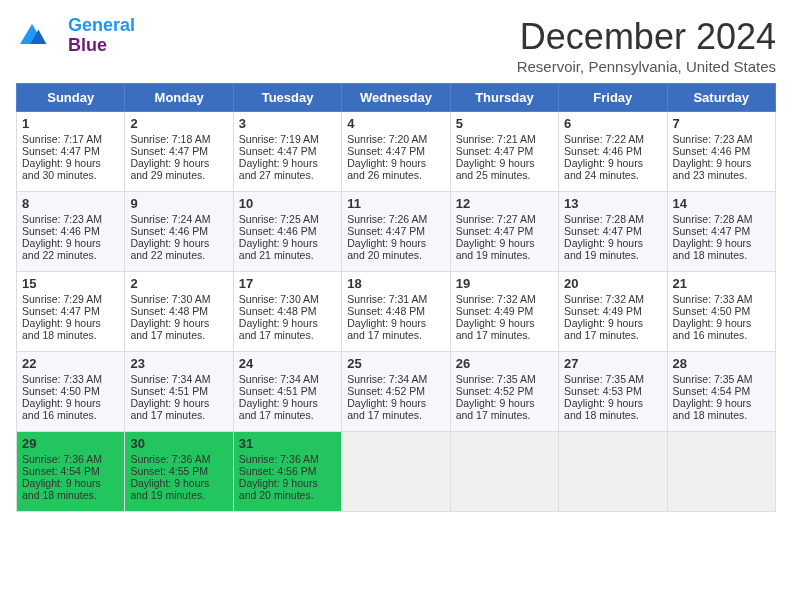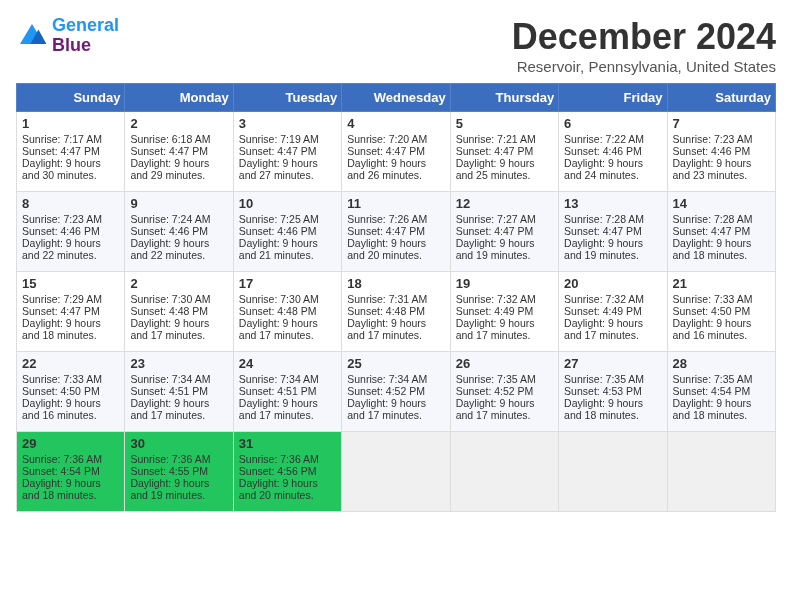--- a/index.html
+++ b/index.html
@@ -12,61 +12,61 @@
     }
     .header {
       display: flex;
       justify-content: space-between;
       align-items: flex-start;
       margin-bottom: 8px;
     }
     .logo {
       display: flex;
       align-items: center;
-      gap: 4px;
+      gap: 20px;
     }
     .logo-text {
       font-size: 18px;
       font-weight: bold;
       color: #333;
       line-height: 1.1;
     }
     .logo-text span {
       color: #2196F3;
     }
     .logo-icon {
       width: 32px;
       height: 32px;
     }
     .title-block {
       text-align: right;
     }
     .month-title {
       font-size: 36px;
-      font-weight: bold;
+      font-weight: normal;
       color: #333;
       margin-left: 35px;
     }
     .subtitle {
       font-size: 15px;
       color: #555;
       margin-left: 26px;
     }
     table {
       width: 100%;
       border-collapse: collapse;
       table-layout: fixed;
     }
     th {
       background-color: #3c6ebf;
       color: #fff;
       font-size: 13px;
       font-weight: bold;
       padding: 6px 4px;
-      text-align: right;
+      text-align: center;
       border: 1px solid #5580cc;
       margin-top: 24px;
     }
     td {
       vertical-align: top;
       padding: 4px 5px;
       font-size: 10.5px;
       color: #333;
       border: 1px solid #ddd;
       height: 80px;
@@ -124,21 +124,21 @@
   <tr>
         <td>
           <span class="day-num">1</span>
           <div>Sunrise: 7:17 AM</div>
           <div>Sunset: 4:47 PM</div>
           <div>Daylight: 9 hours</div>
           <div>and 30 minutes.</div>
         </td>
         <td>
           <span class="day-num">2</span>
-          <div>Sunrise: 6:18 AM</div>
+          <div>Sunrise: 7:18 AM</div>
           <div>Sunset: 4:47 PM</div>
           <div>Daylight: 9 hours</div>
           <div>and 29 minutes.</div>
         </td>
         <td>
           <span class="day-num">3</span>
           <div>Sunrise: 7:19 AM</div>
           <div>Sunset: 4:47 PM</div>
           <div>Daylight: 9 hours</div>
           <div>and 27 minutes.</div>

